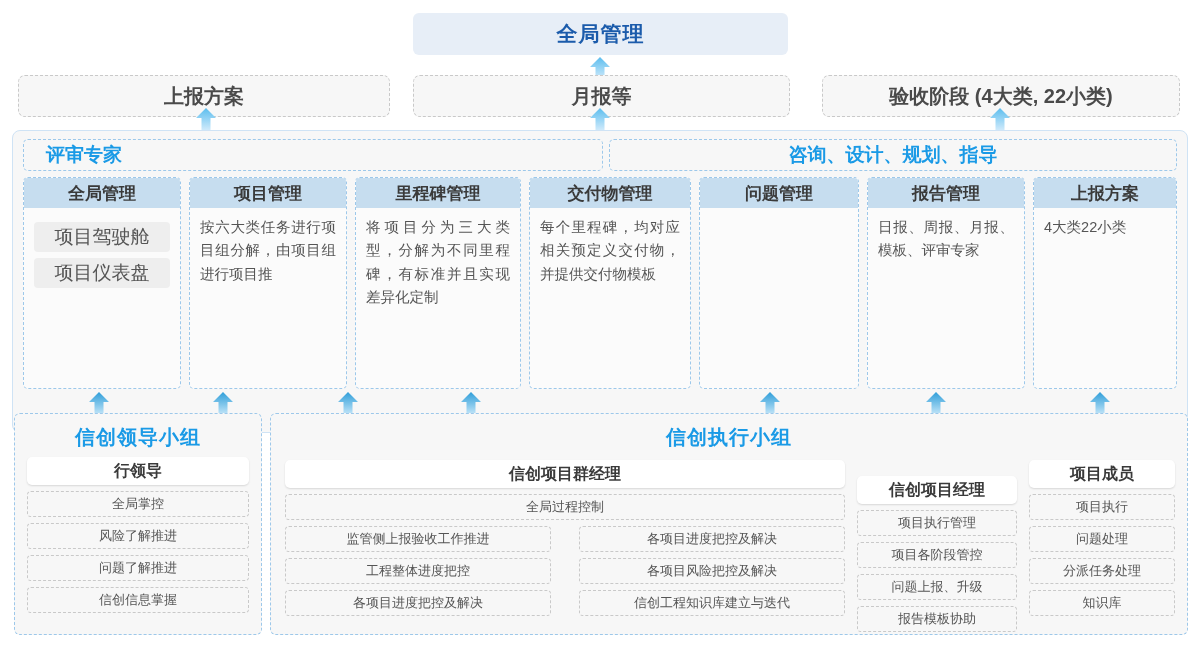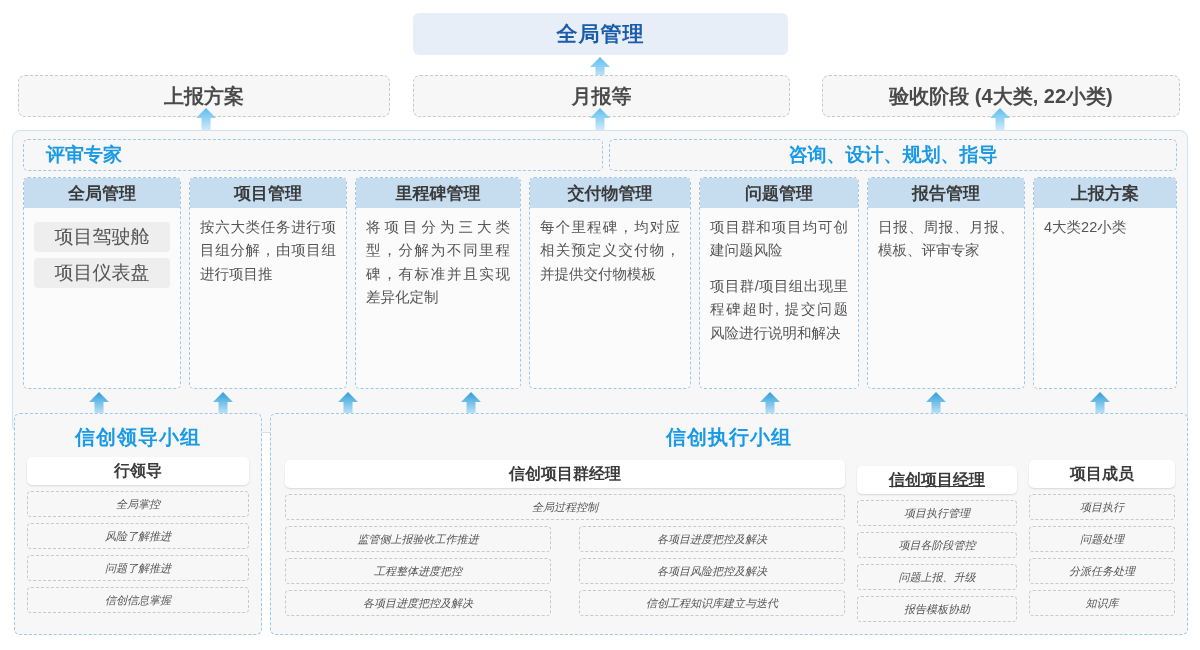--- a/index.html
+++ b/index.html
@@ -110,24 +110,23 @@
     height:28px;
     display:flex;align-items:center;justify-content:center;
     font-weight:bold;font-size:16px;color:#3a3a3a;
     box-shadow:0 1px 2px rgba(0,0,0,0.13);
   }
   .dchip{
     border:1.2px dashed #c9c9c9;
     border-radius:4px;
     height:26px;
     display:flex;align-items:center;justify-content:center;
-    font-size:11px;color:#555;
+    font-size:13px;color:#555;
     background:#f7f7f7;
     box-sizing:border-box;
-    font-style:italic;
   }
   .stack > *{margin-top:6px;}
 
   
   #left-inner{padding:0 12px;}
 
   
   .rg{position:absolute;top:46px;}
   #rg-pm{left:14px;width:560px;}
   #rg-pmgr{left:586px;width:160px;}
@@ -207,24 +206,20 @@
 
     <div class="col" style="left:516px;width:162px;">
       <div class="col-head">交付物管理</div>
       <div class="col-body">
         <p>每个里程碑，均对应相关预定义交付物，并提供交付物模板</p>
       </div>
     </div>
 
     <div class="col" style="left:686px;width:160px;">
       <div class="col-head">问题管理</div>
-      <div class="col-body">
-        <p>项目群和项目均可创建问题风险</p>
-        <p>项目群/项目组出现里程碑超时, 提交问题风险进行说明和解决</p>
-      </div>
     </div>
 
     <div class="col" style="left:854px;width:158px;">
       <div class="col-head">报告管理</div>
       <div class="col-body">
         <p>日报、周报、月报、模板、评审专家</p>
       </div>
     </div>
 
     <div class="col" style="left:1020px;width:144px;">
@@ -302,21 +297,21 @@
         </div>
         <div class="stack" style="margin-top:-6px;">
           <div class="dchip">各项目进度把控及解决</div>
           <div class="dchip">各项目风险把控及解决</div>
           <div class="dchip">信创工程知识库建立与迭代</div>
         </div>
       </div>
     </div>
 
     <div class="rg stack" id="rg-pmgr">
-      <div class="white-head" style="margin-top:6px;text-decoration:underline;">信创项目经理</div>
+      <div class="white-head" style="margin-top:16px;">信创项目经理</div>
       <div class="dchip">项目执行管理</div>
       <div class="dchip">项目各阶段管控</div>
       <div class="dchip">问题上报、升级</div>
       <div class="dchip">报告模板协助</div>
     </div>
 
     <div class="rg stack" id="rg-member">
       <div class="white-head" style="margin-top:0;">项目成员</div>
       <div class="dchip">项目执行</div>
       <div class="dchip">问题处理</div>

